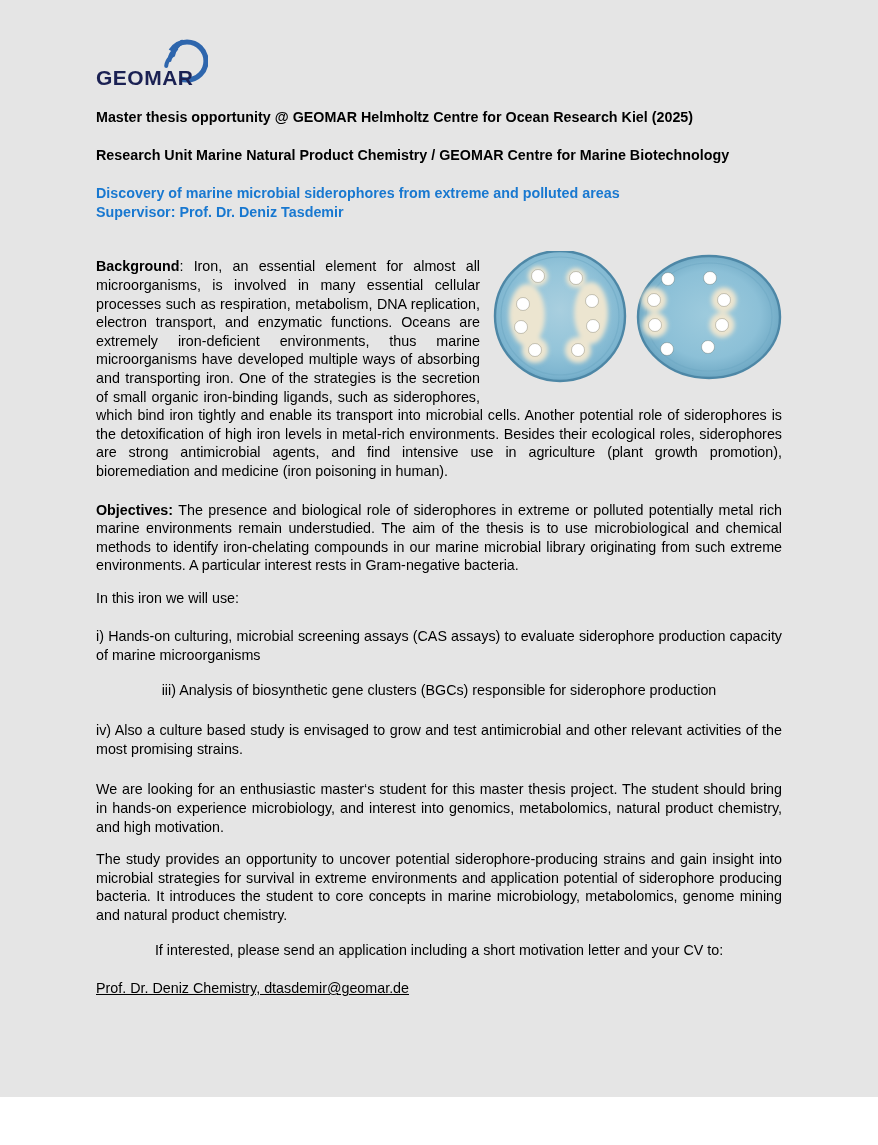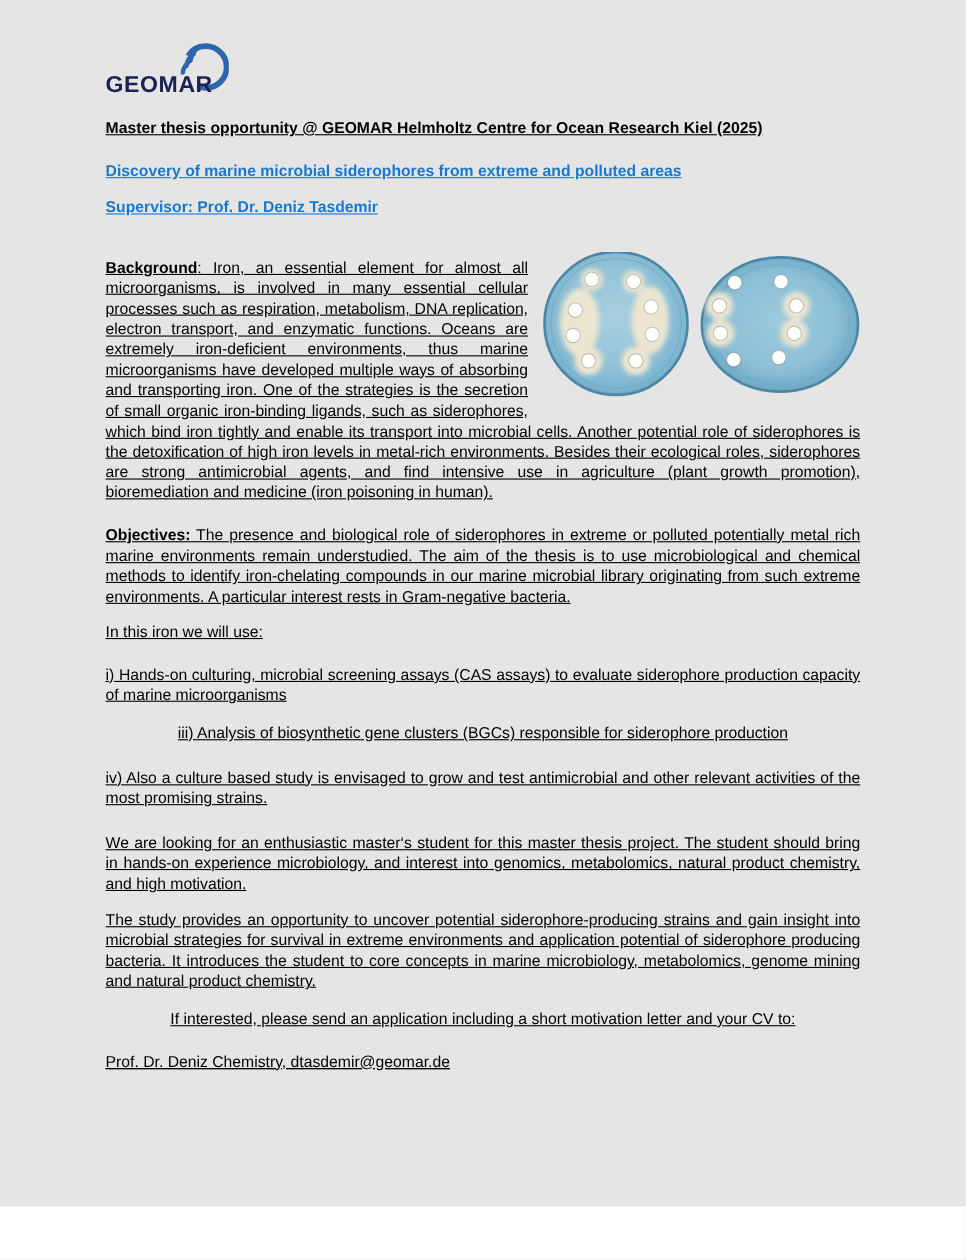--- a/index.html
+++ b/index.html
@@ -8,37 +8,37 @@
     width:878px;height:1097px;
     box-sizing:border-box;
     padding:0 96px;
     background:#e5e5e5;
     font-family:"Liberation Sans",sans-serif;
     font-size:14.3px;
     line-height:18.6px;
     color:#000;
     overflow:hidden;
   }
-  p{margin:0;text-decoration:underline;}
+  p{margin:0;}
   .b{font-weight:bold;}
   .j{text-align:justify;margin-top:36px;}
   .blue{color:#1878d0;font-weight:bold;}
   .nowrap{white-space:nowrap;}
 
   
   .logo-block{position:relative;margin-top:36px;height:54px;width:140px;}
   .logo-text{
     position:absolute;left:0;bottom:2px;
     font-weight:bold;font-size:21px;letter-spacing:0.5px;
     color:#1b2153;
   }
   .logo-mark{position:absolute;left:64px;top:0;width:48px;height:52px;}
 
   
-  .mt14{margin-top:14px;} .mt15{margin-top:15px;} .mt16{margin-top:16px;text-align:center;}
+  .mt14{margin-top:14px;} .mt15{} .mt16{margin-top:16px;text-align:center;}
   .mt18{margin-top:18px;} .mt19{margin-top:19px;} .mt20{margin-top:20px;}
   .mt22{margin-top:22px;}
 
   
   .bg-wrap{margin-top:18px;}
   .figure{
     float:right;
     width:292px;height:134px;
     margin:-6px 0 6px 10px;
   }
@@ -58,20 +58,21 @@
       <circle cx="27" cy="25" r="19" fill="none" stroke="#2e66ad" stroke-width="5.2" stroke-dasharray="37 33 200" stroke-linecap="butt"></circle>
       <path d="M22 6 C 17 9 14 14 13 19" fill="none" stroke="#2e66ad" stroke-width="4.4" stroke-linecap="round"></path>
       <path d="M16 13 C 12 16 10 20 9.5 24" fill="none" stroke="#2e66ad" stroke-width="4.2" stroke-linecap="round"></path>
       <path d="M11 21 C 8 23.5 6.5 27 6.2 30" fill="none" stroke="#2e66ad" stroke-width="4" stroke-linecap="round"></path>
     </svg>
     <span class="logo-text">GEOMAR</span>
   </div>
 
   <p class="b nowrap mt18">Master thesis opportunity @ GEOMAR Helmholtz Centre for Ocean Research Kiel (2025)</p>
 
+  <p class="b j mt19">Research Unit Marine Natural Product Chemistry / GEOMAR Centre for Marine Biotechnology</p>
 
   <p class="blue mt20">Discovery of marine microbial siderophores from extreme and polluted areas</p>
 
   <p class="blue mt15">Supervisor: Prof. Dr. Deniz Tasdemir</p>
 
   <div class="bg-wrap">
     <div class="figure">
       <svg viewBox="0 0 292 134" aria-hidden="true">
         <defs>
           <radialGradient id="agar1" cx="50%" cy="45%" r="60%">

